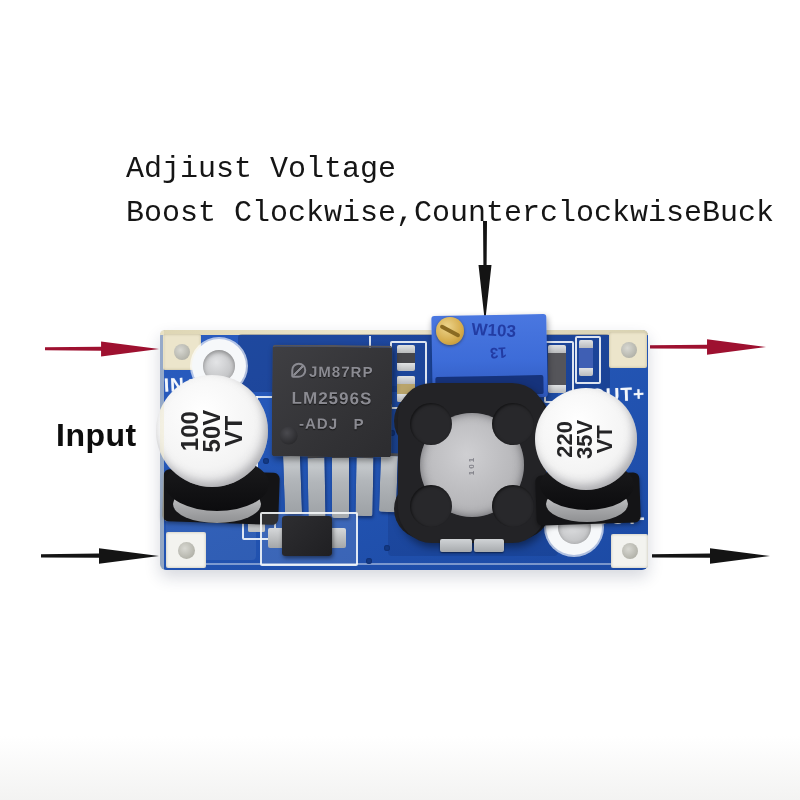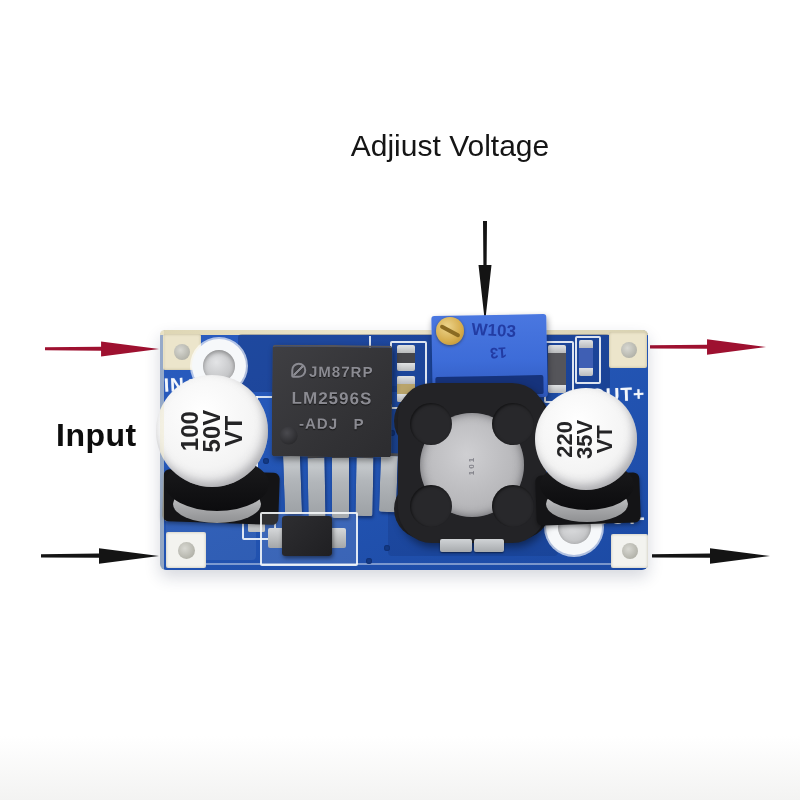--- a/index.html
+++ b/index.html
@@ -1,21 +1,21 @@
 <!DOCTYPE html>
 <html><head>
 <meta charset="utf-8">
 <style>
   html,body{margin:0;padding:0;}
   body{font-family:"Liberation Sans", sans-serif; background:#ffffff;}
   .stage{position:relative;width:800px;height:800px;background:linear-gradient(180deg,#ffffff 0%,#ffffff 92%,#f3f3f2 100%);overflow:hidden;}
   .abs{position:absolute;}
 
   
-  .title-wrap{left:450px;top:129px;transform:translateX(-50%);text-align:left;white-space:nowrap;color:#151515;}
+  .title-wrap{left:450px;top:152px;transform:translateX(-50%);text-align:left;white-space:nowrap;color:#151515;font-family:Liberation Mono, monospace;}
   .title-line1{font-size:30px;line-height:34px;}
   .title-line2{font-size:30px;line-height:34px;margin-top:10px;}
   .io-label{font-size:32px;font-weight:bold;color:#0d0d0d;letter-spacing:.5px;}
 
   
   .board{left:160px;top:330px;width:488px;height:240px;background:linear-gradient(160deg,#2a5cc0 0%,#2355b4 45%,#1c4aa4 100%);border-radius:6px;box-shadow:0 7px 16px rgba(30,40,70,.18);}
   .board::before{content:"";position:absolute;left:0;top:0;right:0;height:5px;background:linear-gradient(90deg,#ded6b4,#ece5cb 40%,#d9d2b2);border-radius:6px 6px 0 0;}
   .board::after{content:"";position:absolute;left:0;top:0;bottom:0;width:4px;background:rgba(240,235,210,.55);border-radius:6px 0 0 6px;}
   .patch{background:rgba(8,24,80,.28);border-radius:4px;}
   .patch-light{background:rgba(255,255,255,.07);border-radius:4px;}
@@ -70,20 +70,21 @@
   .diode-body{background:linear-gradient(135deg,#2e2e31,#1f1f22);border-radius:3px;box-shadow:1px 2px 4px rgba(0,0,0,.5);}
   .lead{background:linear-gradient(180deg,#d6d8da,#a5a7a9);border-radius:2px;}
 </style>
 </head>
 <body>
 
 <div class="stage">
 
   <div class="abs title-wrap">
     <div class="title-line1">Adjiust Voltage</div>
+    <div class="title-line2">Boost Clockwise,CounterclockwiseBuck</div>
   </div>
 
   <svg class="abs" style="left:474px;top:221px;" width="22" height="102" viewBox="0 0 22 102">
     <path d="M9,0 L13,0 L12.6,44 L17.5,44 L11,102 L4.5,44 L9.4,44 Z" fill="#141414"></path>
   </svg>
 
   <svg class="abs" style="left:45px;top:338px;" width="116" height="22" viewBox="0 0 120 22">
     <path d="M0,9.2 L58,8.6 L58,3.2 L118,11 L58,18.8 L58,12.8 L0,12.4 Z" fill="#9e1130"></path>
   </svg>
   <div class="abs io-label" style="left:56px;top:417px;">Input</div>

